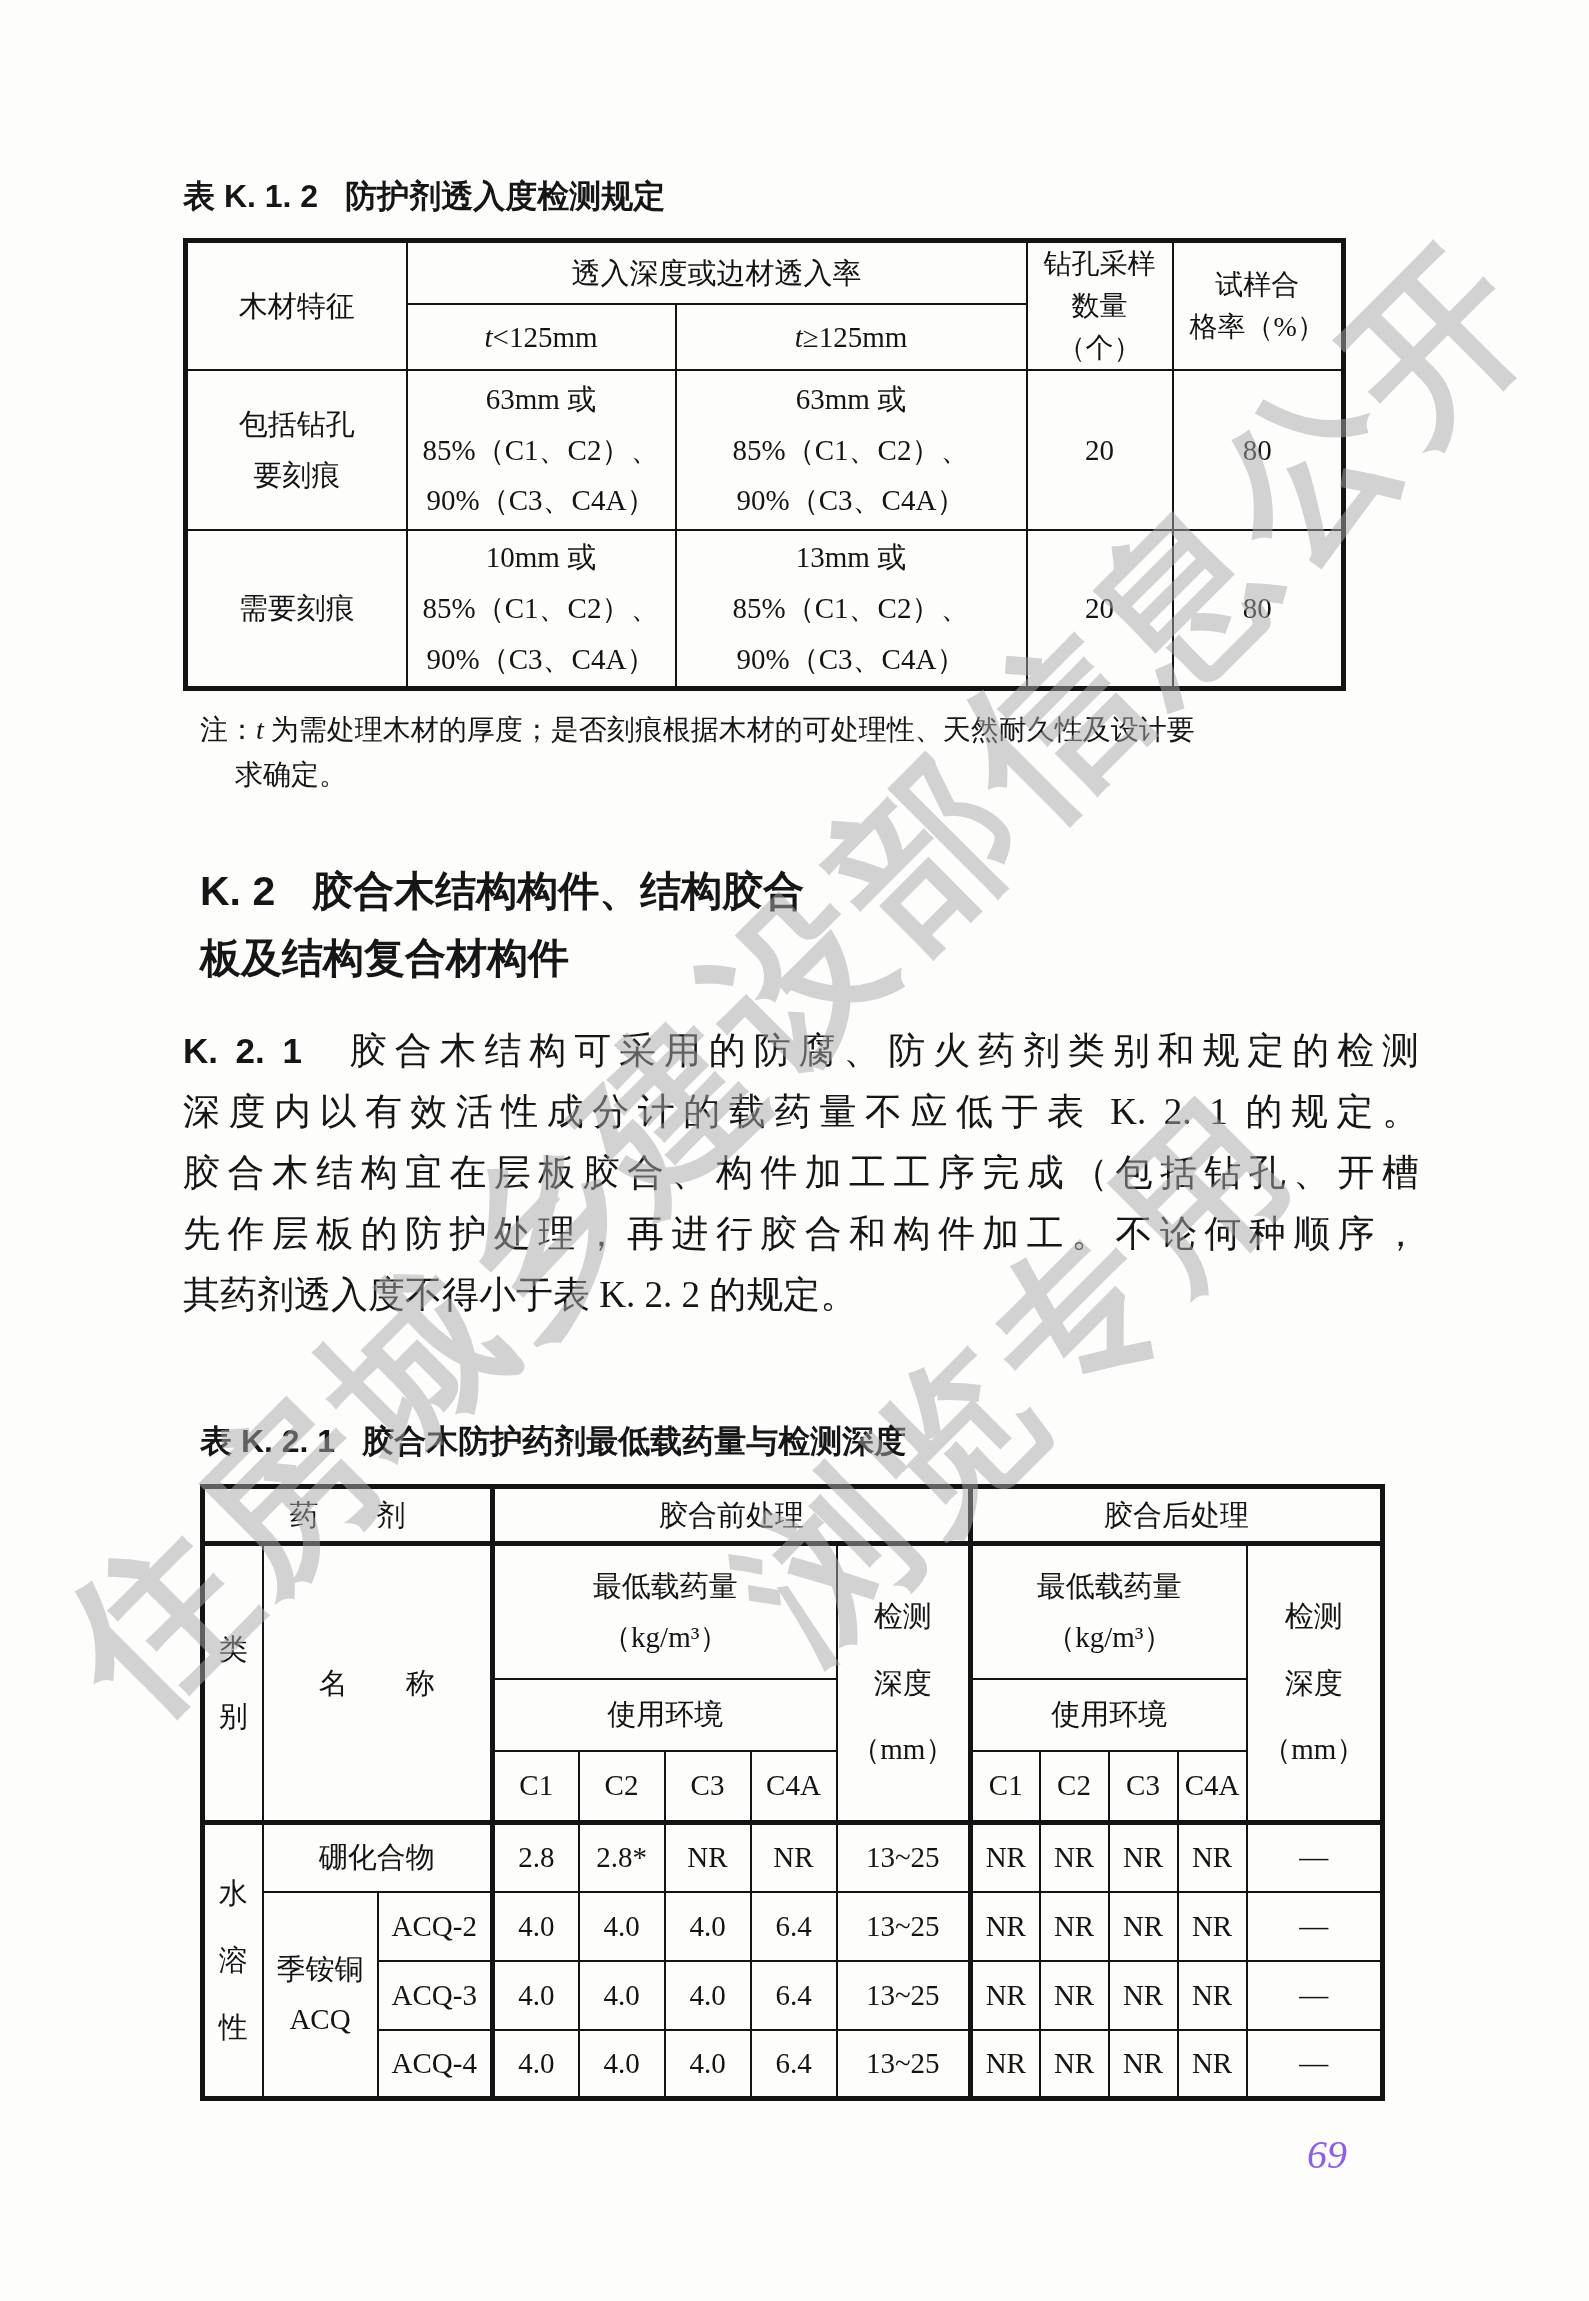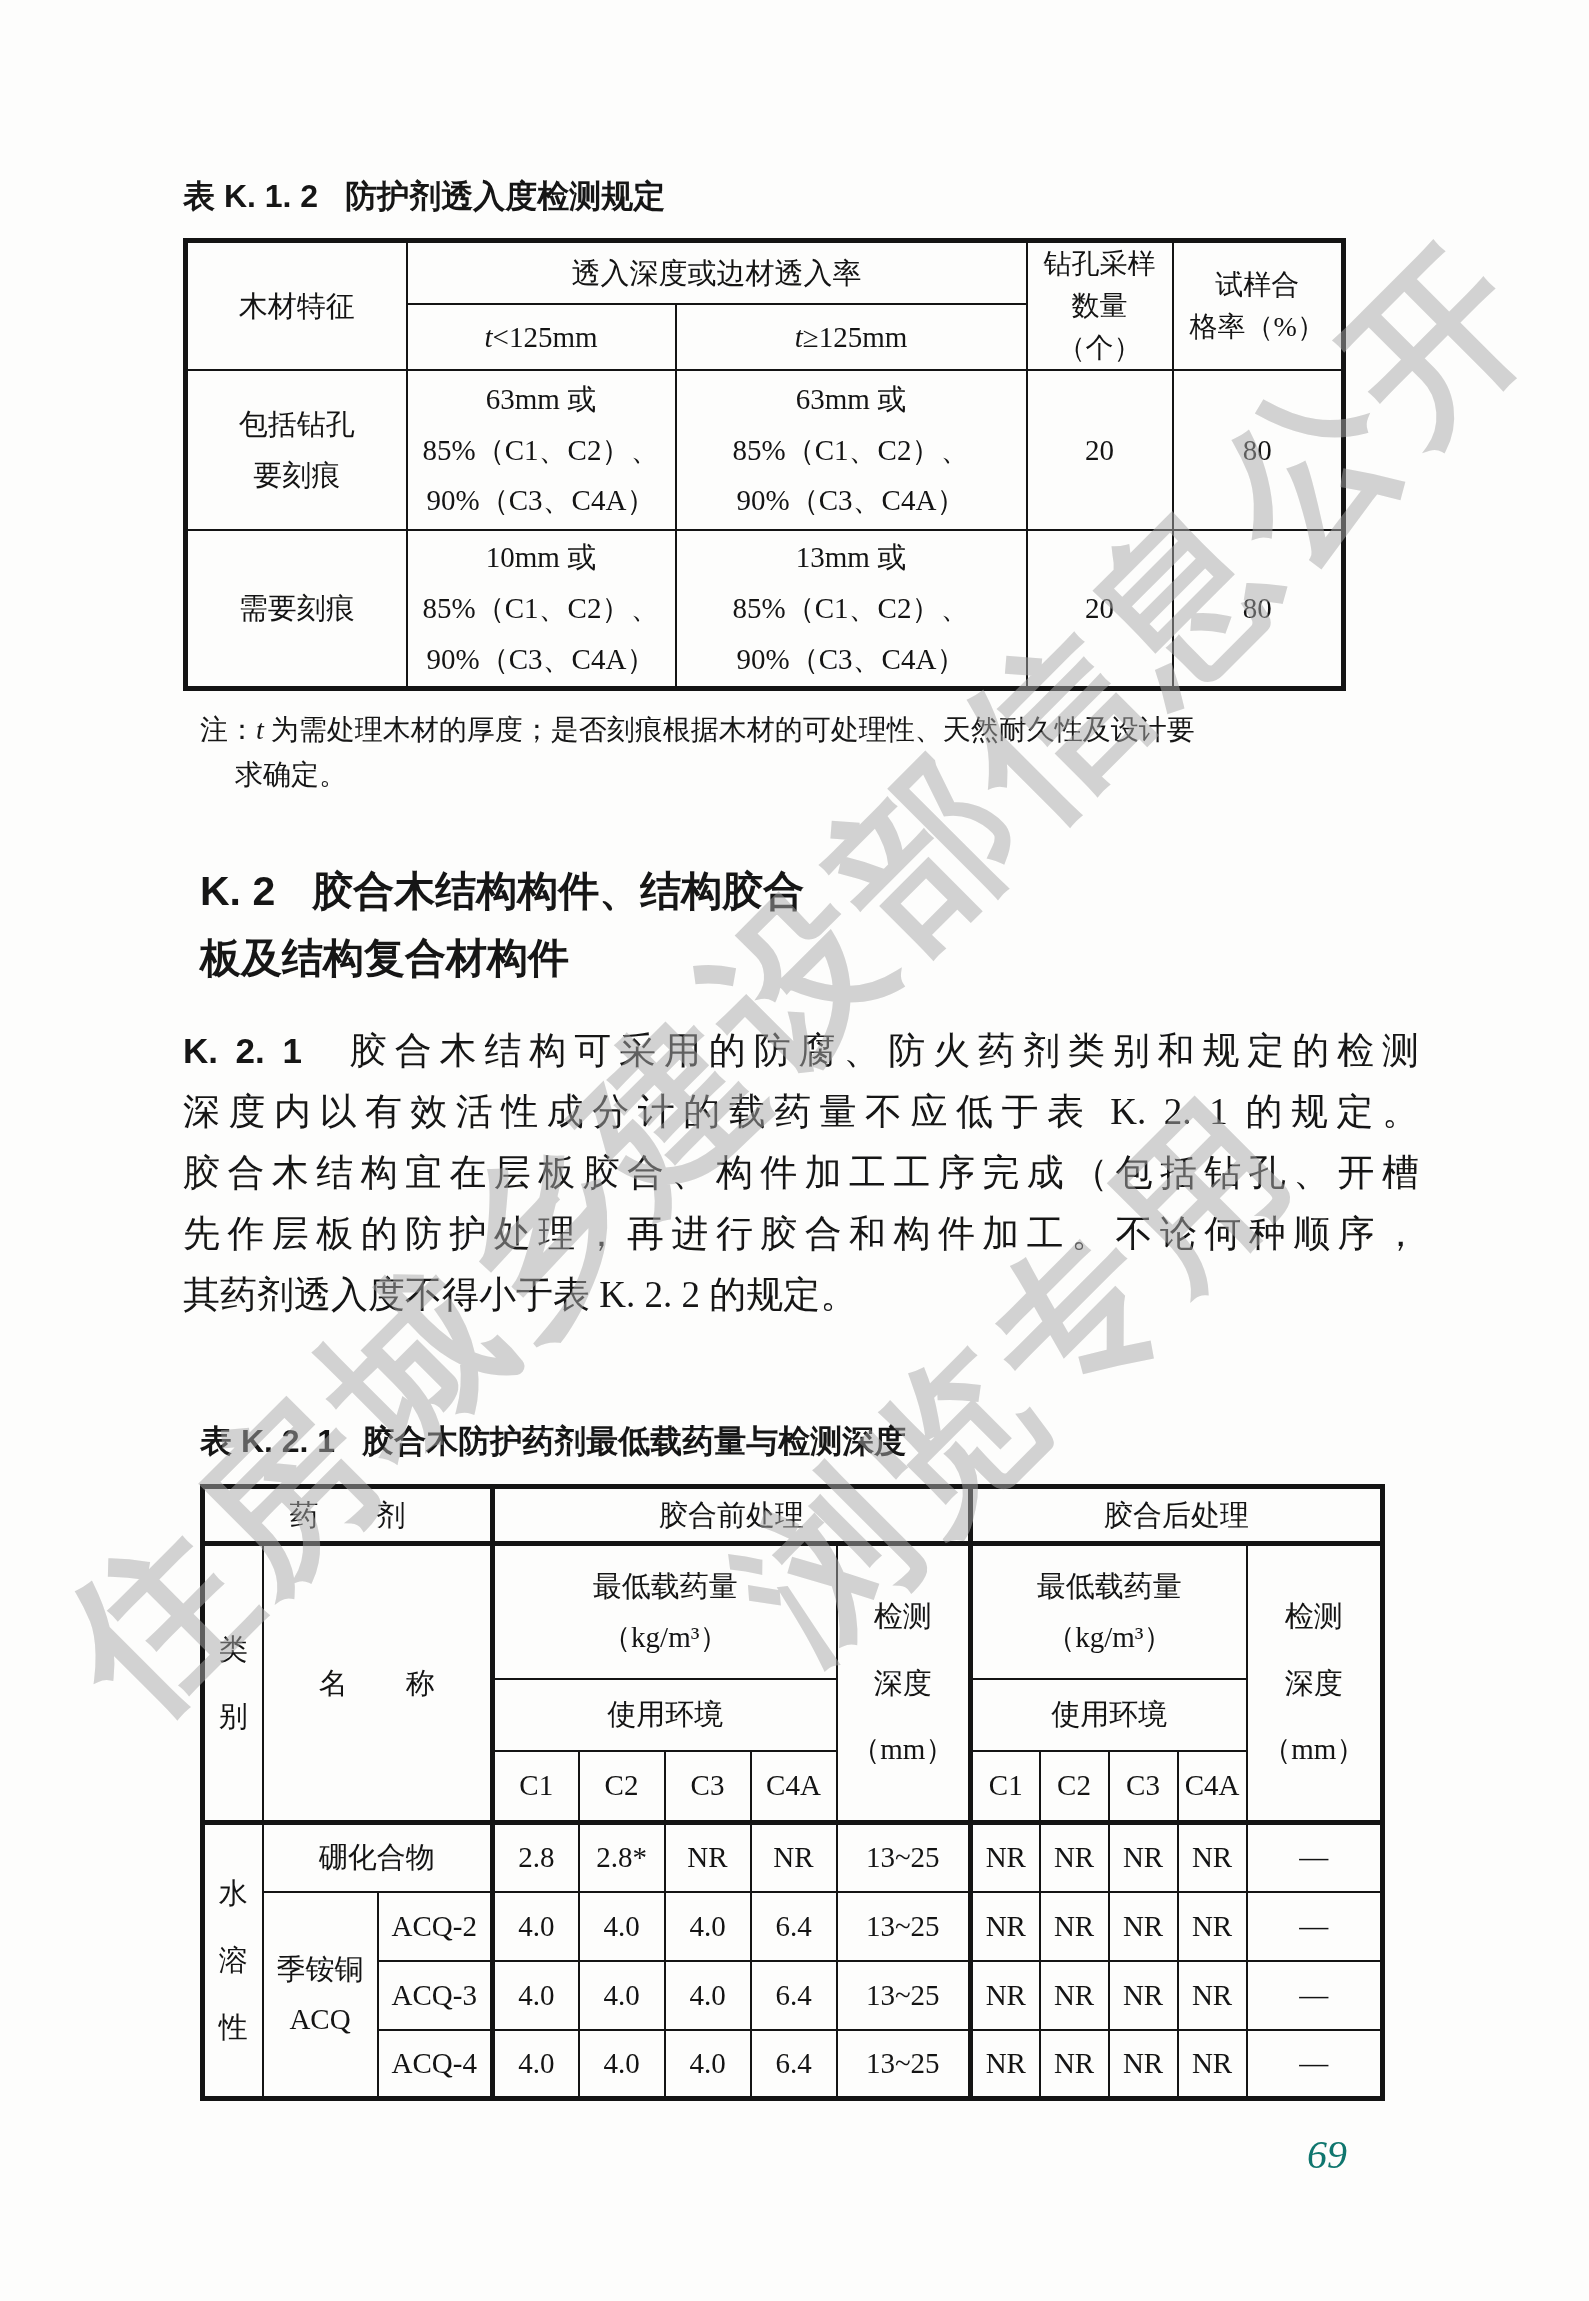--- a/index.html
+++ b/index.html
@@ -27,21 +27,21 @@
   .note{position:absolute;left:200px;top:707px;width:1162px;font-size:28px;line-height:45px;}
   .note .l2{padding-left:35px;}
   .sect{position:absolute;left:200px;top:858px;width:1184px;text-align:left;
         font-size:41px;line-height:67px;}
   .sect .num{margin-right:37px;}
   .clause{position:absolute;left:183px;top:1020px;width:1236px;font-size:37px;}
   .clause .ln{height:61px;line-height:61px;text-align:justify;text-align-last:justify;}
   .clause .ln.last{text-align-last:left;font-family:Liberation Serif, serif;}
   .clause .num{font-family:"Liberation Sans","DejaVu Sans",sans-serif;font-weight:bold;
                font-size:35px;margin-right:40px;}
-  .pageno{position:absolute;left:1307px;top:2131px;font-size:40px;font-style:italic;color:#0f766e;}
+  .pageno{position:absolute;left:1307px;top:2131px;font-size:40px;font-style:italic;color:#8b5cf6;}
 
   
   .wm{position:absolute;pointer-events:none;white-space:nowrap;color:#a9a9a9;opacity:.5;
       font-family:"Liberation Sans","DejaVu Sans",sans-serif;font-weight:bold;z-index:5;}
   .wm1{left:802px;top:980px;font-size:171px;letter-spacing:9.6px;
        transform:translate(-50%,-50%) rotate(-45deg);}
   .wm2{left:1020px;top:1376px;font-size:163px;letter-spacing:11.5px;
        transform:translate(-50%,-50%) rotate(-45deg);}
 </style>
 </head>

